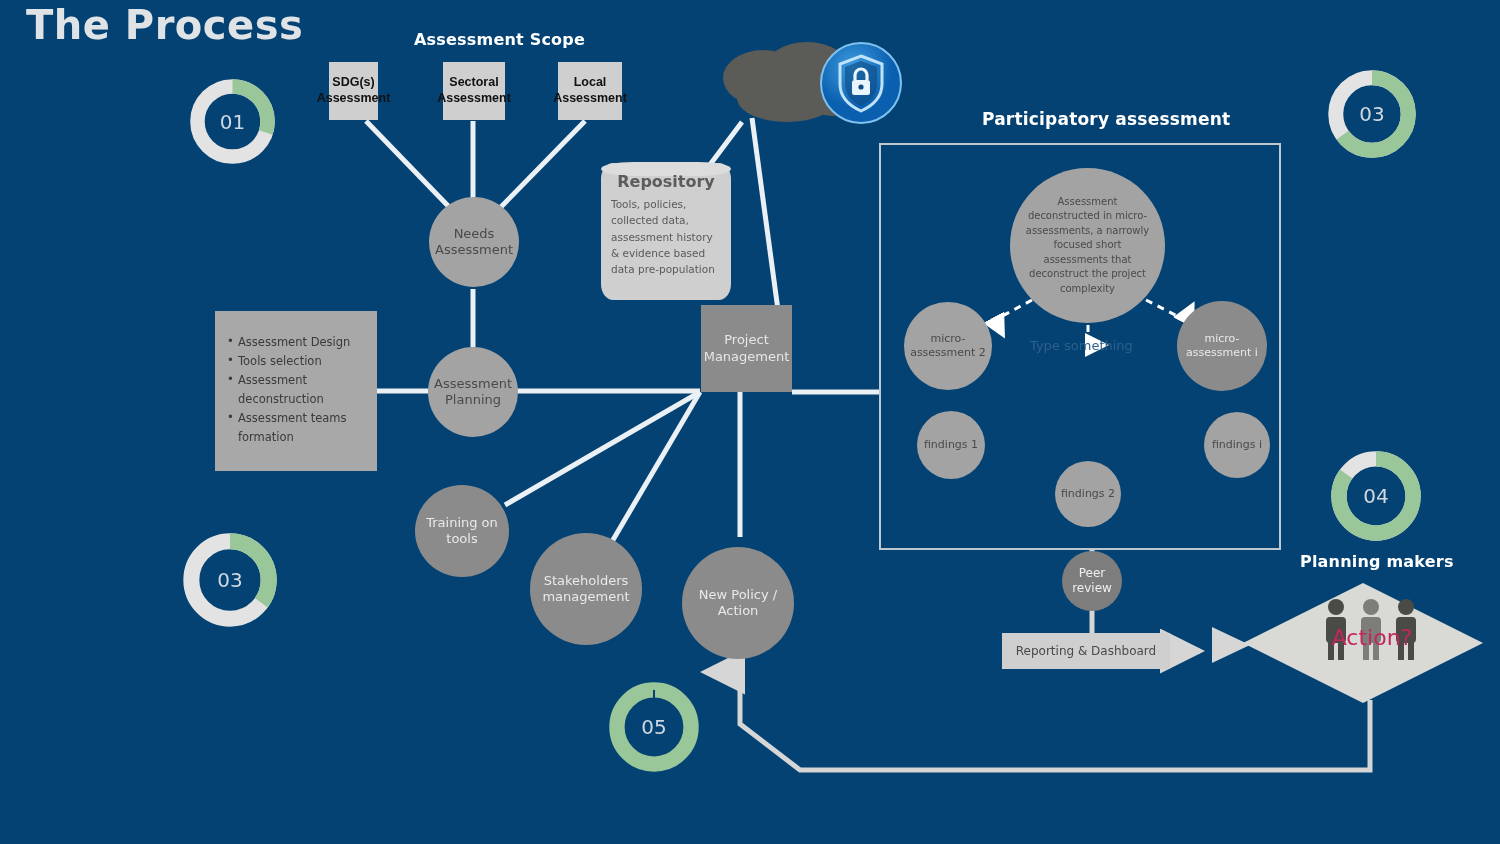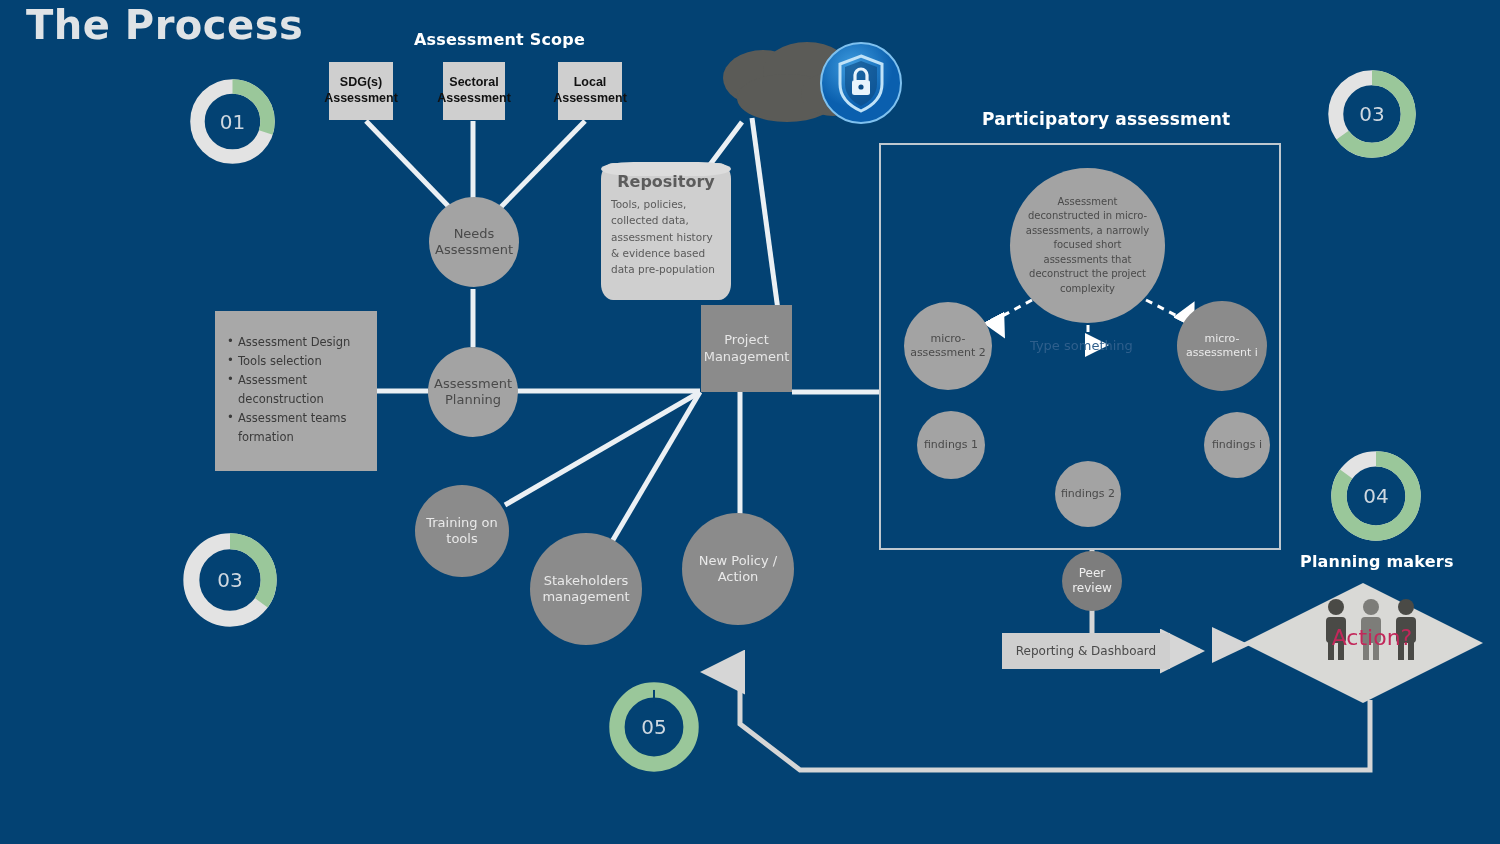--- a/index.html
+++ b/index.html
@@ -149,21 +149,21 @@
       <path d="M1146 300 L1185 320" marker-end="url(#arrDash)"></path>
     </g>
   </svg>
 
   <div id="title">The Process</div>
 
   <div class="panel-title" style="left:414px;top:30px;font-size:16px;">Assessment Scope</div>
   <div class="panel-title" style="left:982px;top:109px;font-size:17px;">Participatory assessment</div>
   <div class="panel-title" style="left:1300px;top:552px;font-size:16px;">Planning makers</div>
 
-  <div class="node boxgrey" style="left:329px;top:62px;width:64px;height:58px;">
+  <div class="node boxgrey" style="left:329px;top:62px;width:49px;height:58px;">
     <span>SDG(s) Assessment</span>
   </div>
   <div class="node boxgrey" style="left:443px;top:62px;width:62px;height:58px;">
     <span>Sectoral Assessment</span>
   </div>
   <div class="node boxgrey" style="left:558px;top:62px;width:64px;height:58px;">
     <span>Local Assessment</span>
   </div>
 
   <div id="cloud">
@@ -222,21 +222,21 @@
   </div>
 
   <div class="node circ-grey" style="left:415px;top:485px;width:94px;height:92px;">
     <span>Training on tools</span>
   </div>
 
   <div class="node circ-grey" style="left:530px;top:533px;width:112px;height:112px;">
     <span>Stakeholders management</span>
   </div>
 
-  <div class="node circ-grey" style="left:682px;top:513px;width:112px;height:112px;text-align:center;">
+  <div class="node circ-grey" style="left:682px;top:547px;width:112px;height:112px;text-align:center;">
     <span>New Policy / Action</span>
   </div>
 
   <div class="node circ-grey-d" style="left:1062px;top:551px;width:60px;height:60px;">
     <span>Peer review</span>
   </div>
 
   <div id="reporting">
     <span>Reporting &amp; Dashboard</span>
   </div>

